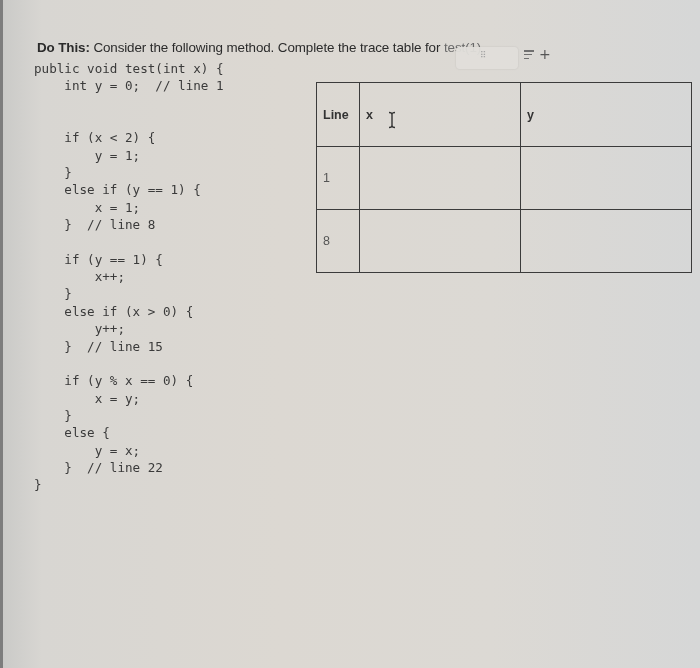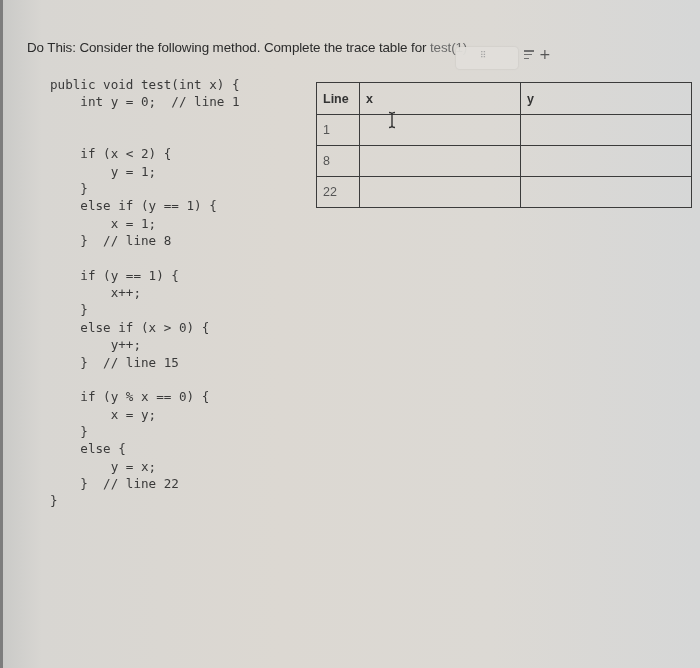--- a/index.html
+++ b/index.html
@@ -9,53 +9,53 @@
       font-family: "Liberation Sans", sans-serif;
       color: #2a2a2a;
     }
     .edge-left {
       position: absolute; left: 0; top: 0; width: 3px; height: 668px; background: #7d7d7d;
     }
     .prompt {
       position: absolute; left: 27px; top: 40px; font-size: 13.4px; color: #2b2b2b;
       white-space: nowrap; letter-spacing: -0.1px;
     }
-    .prompt b { font-weight: normal; }
+    .prompt b { font-weight: bold; margin-left: 10px; }
     .prompt .faded { color: #6a6a6a; }
     .toolbar-overlay {
       position: absolute; left: 456px; top: 47px; width: 62px; height: 22px;
       background: rgba(224,222,218,0.95); border-radius: 4px;
       box-shadow: 0 0 2px rgba(0,0,0,0.12);
     }
     .grip-icon {
       position: absolute; left: 24px; top: 6px; width: 12px; height: 10px;
       color: #a5a5a5; font-size: 9px; line-height: 5px; letter-spacing: 1px;
       font-family: "DejaVu Sans", sans-serif;
     }
     .align-icon {
       position: absolute; left: 524px; top: 50px; width: 10px; height: 12px;
     }
     .align-icon span { display: block; height: 1.5px; background: #707070; margin-bottom: 2.3px; }
     .plus-icon {
       position: absolute; left: 539px; top: 46px; font-size: 14px; color: #555;
       font-family: "DejaVu Sans", sans-serif;
     }
     .code {
-      position: absolute; left: 34px; top: 60px; margin: 16px;
+      position: absolute; left: 34px; top: 60px; margin: 0;
       font-family: "DejaVu Sans Mono", monospace; font-size: 12.6px; line-height: 17.35px;
       color: #3a3a3a; white-space: pre;
     }
     .code .ln { display: block; height: 17.35px; }
     table.trace {
       position: absolute; left: 316px; top: 82px; border-collapse: collapse;
       font-family: "Liberation Sans", sans-serif; font-size: 12.5px;
     }
     table.trace td, table.trace th {
       border: 1.4px solid #3b3b3b; text-align: left; vertical-align: middle;
-      padding: 0 6px; color: #4a4a4a; font-weight: normal;
+      padding: 16px 6px; color: #4a4a4a; font-weight: normal;
     }
     table.trace th { height: 31px; font-weight: bold; color: #333; }
     table.trace td { height: 30px; }
     table.trace td.line-cell { color: #555; }
     .col-line { width: 30px; }
     .col-x { width: 148px; }
     .col-y { width: 158px; }
     .cursor-icon {
       position: absolute; left: 387px; top: 111px; width: 10px; height: 18px;
     }
@@ -93,23 +93,18 @@
     <tr>
       <td class="line-cell">1</td>
       <td></td>
       <td></td>
     </tr>
     <tr>
       <td class="line-cell">8</td>
       <td></td>
       <td></td>
     </tr>
-    <tr>
-      <td class="line-cell">22</td>
-      <td></td>
-      <td></td>
-    </tr>
   </tbody>
 </table>
 
 <svg class="cursor-icon" viewBox="0 0 10 18">
   <path d="M2 1.5 Q5 1.5 5 3.5 Q5 1.5 8 1.5 M5 3.5 V14.5 M2 16.5 Q5 16.5 5 14.5 Q5 16.5 8 16.5" stroke="#333" stroke-width="1.4" fill="none"></path>
 </svg>
 
 </body></html>

